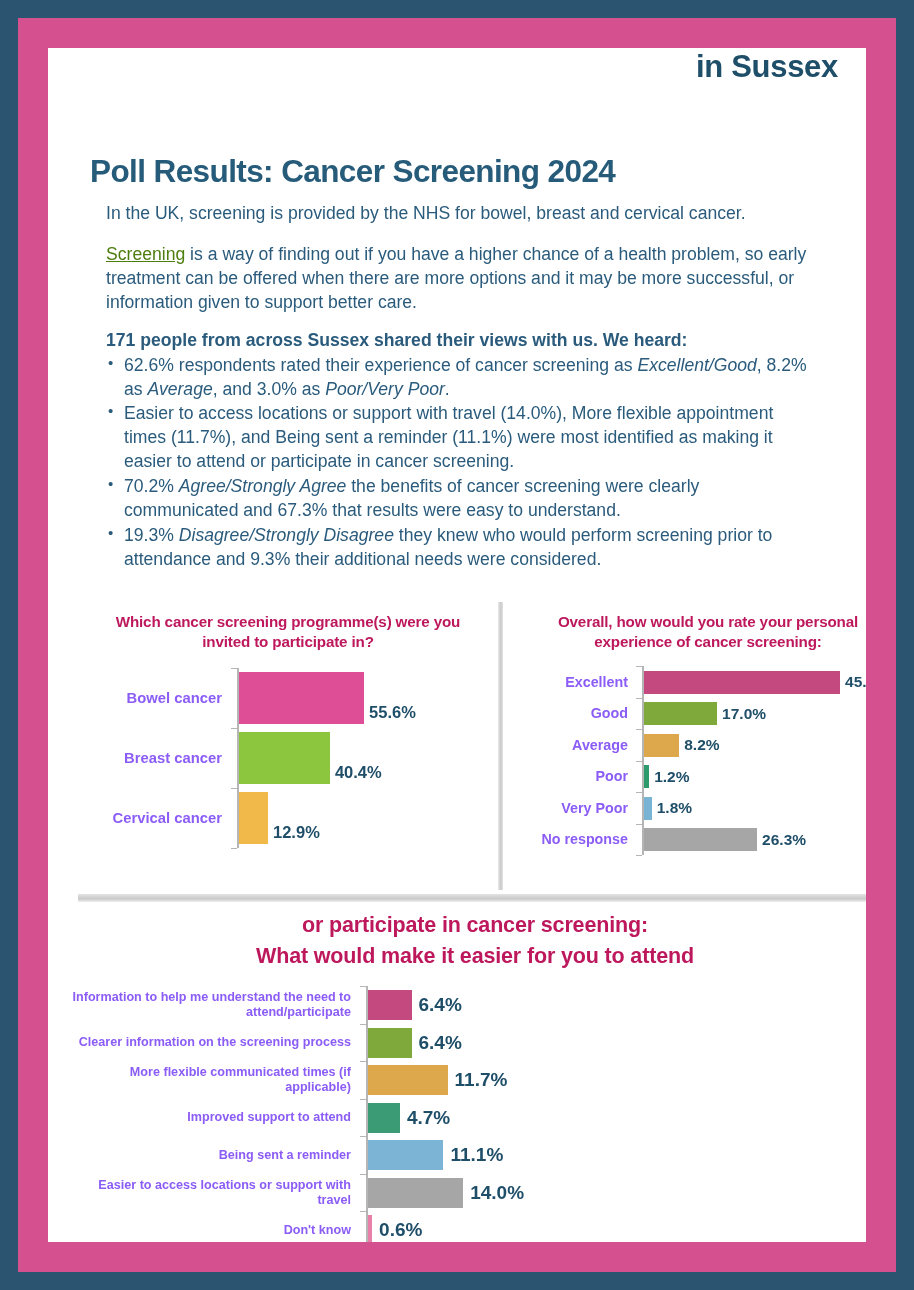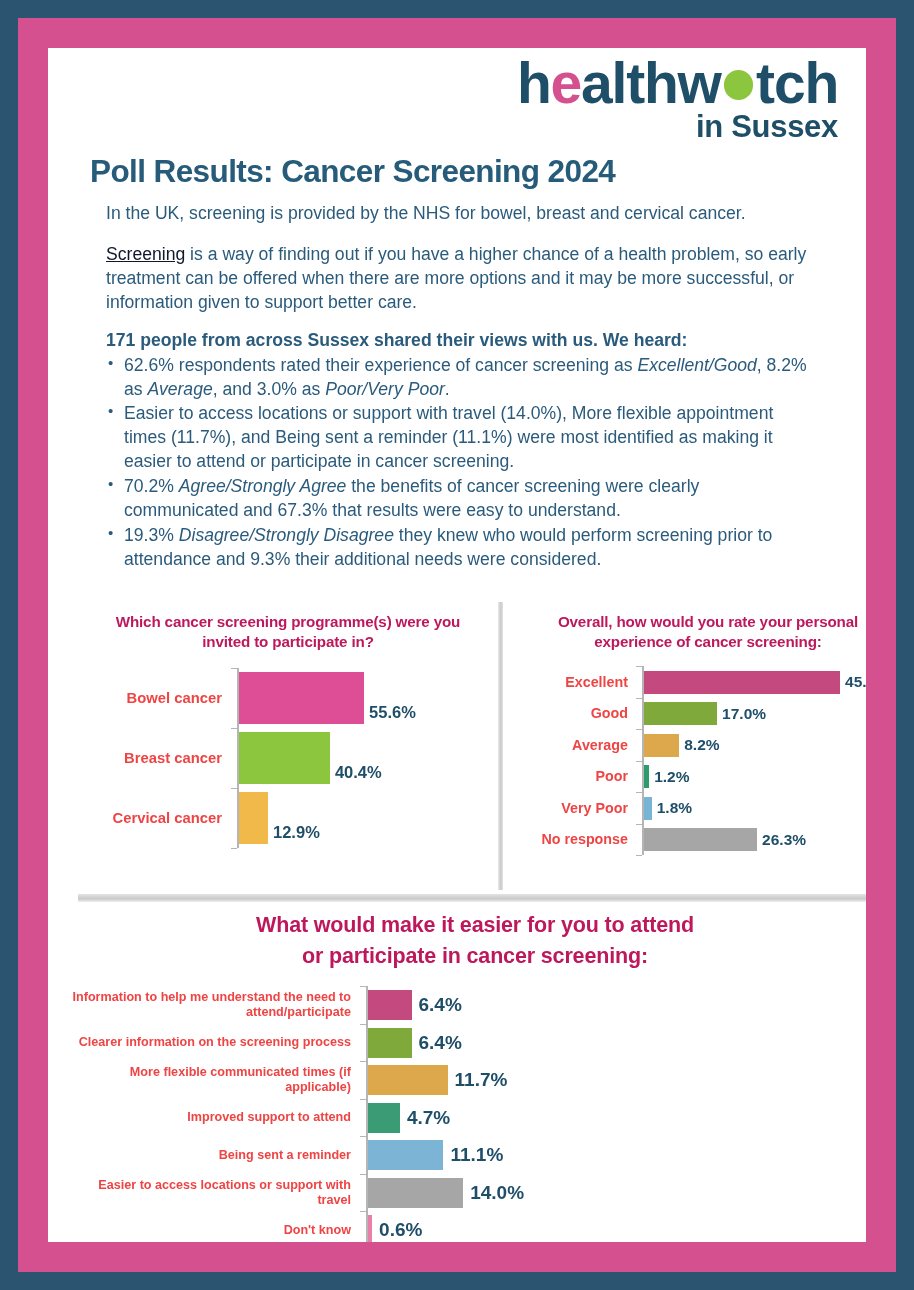--- a/index.html
+++ b/index.html
@@ -75,21 +75,21 @@
     margin-bottom: 12px;
   }
   p.body, ul.bullets {
     font-size: 17.6px;
     color: #2a5b7c;
     line-height: 1.36;
     margin-left: 16px;
   }
   p.intro { margin-bottom: 17px; }
   a.screening-link {
-    color: #0f172a;
+    color: #4d7c0f;
     text-decoration: underline;
   }
   p.paragraph { margin-bottom: 14px; }
   p.heard-head { font-weight: 700; margin-bottom: 1px; }
   ul.bullets { list-style: none; }
   ul.bullets li {
     position: relative;
     padding-left: 18px;
     margin-bottom: 1px;
   }
@@ -133,21 +133,21 @@
 
   .bar-rows { position: relative; }
   .bar-row {
     display: flex;
     align-items: center;
     position: relative;
   }
   .bar-label {
     text-align: right;
     font-weight: 700;
-    color: #ef4444;
+    color: #8b5cf6;
     line-height: 1.18;
     flex: none;
   }
   .axis-gap {
     flex: none;
     position: relative;
     align-self: stretch;
   }
   .axis-tick {
     position: absolute;
@@ -201,21 +201,20 @@
   #chart3 .bar-value { font-size: 19px; margin-left: 7px; }
 </style>
 </head>
 <body>
 
 <div id="page">
   <div id="pink-frame">
     <div id="sheet">
 
       <div id="logo">
-        <div class="logo-word"><span>h</span><span class="pink-e">e</span><span>althw</span><span class="green-a">a</span><span>tch</span></div>
         <div class="logo-sub">in Sussex</div>
       </div>
 
       <div id="content">
         <h1 id="title">Poll Results: Cancer Screening 2024</h1>
         <p class="body intro">In the UK, screening is provided by the NHS for bowel, breast and cervical cancer.</p>
         <p class="body paragraph"><a class="screening-link" href="#">Screening</a><span> is a way of finding out if you have a higher chance of a health problem, so early treatment can be offered when there are more options and it may be more successful, or information given to support better care.</span></p>
         <p class="body heard-head">171 people from across Sussex shared their views with us. We heard:</p>
         <ul class="bullets" id="bullet-list">
             <li><span>62.6% respondents rated their experience of cancer screening as </span><em>Excellent/Good</em><span>, 8.2% as </span><em>Average</em><span>, and 3.0% as </span><em>Poor/Very Poor</em><span>.</span></li>
@@ -341,22 +340,22 @@
               <div style="position: relative; height: 0px;"></div>
               <div style="margin-left: 128px; width: 6px; border-top: 1.5px solid rgb(181, 181, 181);"></div>
             </div>
         </div>
       </div>
 
       <div id="divider-h"></div>
 
       <div class="chart-panel" id="chart3">
         <div class="chart-title">
+          <div>or participate in cancer screening:</div>
           <div>What would make it easier for you to attend</div>
-          <div>or participate in cancer screening:</div>
         </div>
         <div class="bar-rows">
             <div class="bar-row">
               <div class="bar-label">Information to help me understand the need to attend/participate</div>
               <div class="axis-gap">
                 <div class="axis-tick"></div>
                 <div class="axis-line"></div>
               </div>
               <div class="bar-wrap">
                 <div class="bar" style="width: 43.52px; background: rgb(196, 73, 126);"></div>

